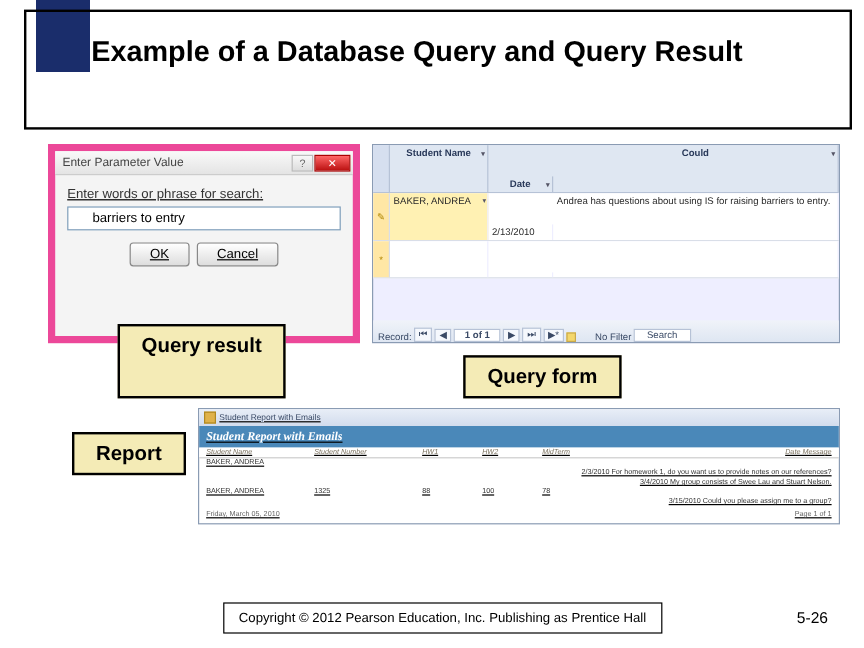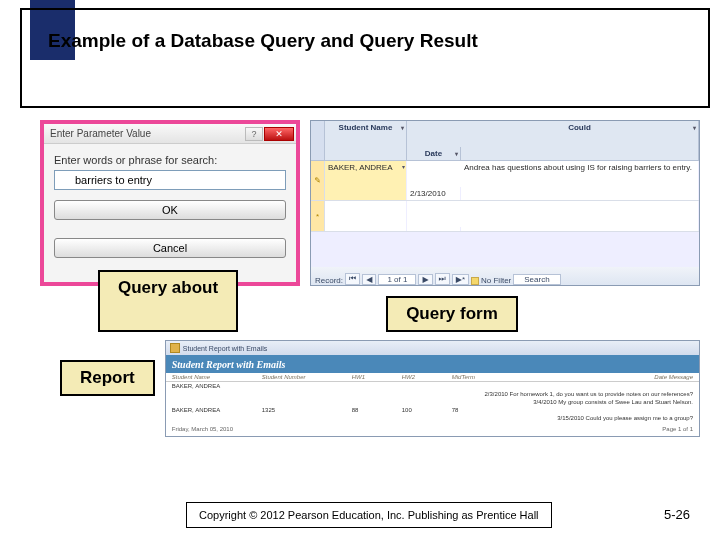--- a/index.html
+++ b/index.html
@@ -1,57 +1,57 @@
 <!DOCTYPE html>
 <html><head>
 <meta charset="utf-8">
 <style>
   * { box-sizing: border-box; margin: 0; padding: 0; }
   body { width: 720px; height: 540px; font-family: Arial, sans-serif; background: #fff; position: relative; overflow: hidden; }
   .slide-border { position: absolute; top: 8px; left: 20px; right: 10px; height: 100px; border: 2px solid #000; }
   .navy-block { position: absolute; top: 0; left: 30px; width: 45px; height: 60px; background: #1a2d6b; }
-  .title { position: absolute; top: 30px; left: 48px; font-size: 19px; font-weight: bold; font-family: Arial, sans-serif; line-height: 1.2; }
+  .title { position: absolute; top: 30px; left: 76px; font-size: 24px; font-weight: bold; font-family: Arial, sans-serif; line-height: 1.2; }
   .panel-row { position: absolute; top: 120px; left: 40px; right: 20px; display: flex; gap: 10px; }
-  .dialog { width: 260px; border: 4px solid #ec4899; background: #f4f4f4; font-size: 11px; }
+  .dialog { width: 260px; border: 6px solid #ec4899; background: #f4f4f4; font-size: 11px; }
   .dialog-titlebar { height: 20px; background: linear-gradient(#f9f9f9,#e4e4e4); display: flex; align-items: center; padding: 0 2px 0 6px; color: #444; border-bottom: 1px solid #ccc; }
   .dialog-titlebar .tt { flex: 1; font-size: 10px; }
   .tb-btn { width: 18px; height: 14px; margin-left: 1px; background: linear-gradient(#f8f8f8,#ddd); border: 1px solid #bbb; display: flex; align-items: center; justify-content: center; font-size: 9px; color: #666; }
   .tb-close { background: linear-gradient(#f66,#b11); color: #fff; width: 30px; border-color: #a00; }
-  .dialog-body { padding: 10px; }
+  .dialog-body { padding: 10px; text-decoration: underline; }
   .dialog-label { font-size: 11px; color: #333; margin-bottom: 4px; }
   .dialog-input { width: 100%; border: 1px solid #7e9db9; padding: 3px 20px; font-size: 11px; background: #fff; }
-  .dialog-btns { display: flex; justify-content: center; gap: 18px; margin-top: 10px; flex-direction: column; }
+  .dialog-btns { display: flex; justify-content: center; gap: 6px; margin-top: 10px; }
   .win-btn { background: linear-gradient(#fff,#ddd); border: 1px solid #888; border-radius: 3px; padding: 3px 16px; font-size: 11px; }
   .access-window { flex: 1; border: 1px solid #8a9bb3; background: #eef; font-size: 8px; }
   .aw-top { height: 20px; background: linear-gradient(#e8eef7,#d2dced); display: flex; align-items: center; padding: 0 4px; gap: 4px; }
   .aw-top .ico { width: 12px; height: 12px; background: #ffecc0; border: 1px solid #c9a94a; }
   .aw-top .tabtxt { font-size: 9px; color: #3a4a66; }
   .aw-top .winctrls { margin-left: auto; display: flex; gap: 2px; }
   .aw-top .winctrls span { width: 14px; height: 10px; border: 1px solid #9aa7bc; background: #e9eef7; font-size: 7px; display: flex; align-items: center; justify-content: center; color: #556; line-height: 1; }
   .aw-header { display: flex; background: #dfe7f2; border-bottom: 1px solid #b6c2d6; }
   .aw-corner { width: 14px; background: #d6dfef; border-right: 1px solid #b6c2d6; }
   .aw-col { border-right: 1px solid #b6c2d6; padding: 2px 4px; font-size: 8px; color: #2a3a5b; text-align: center; font-weight: bold; position: relative; }
   .aw-col .drop { position: absolute; right: 2px; top: 3px; font-size: 6px; color: #556; }
   .aw-row { display: flex; background: #fff; border-bottom: 1px solid #d9dee8; }
   .aw-rowhead { width: 14px; background: #ffe7a5; border-right: 1px solid #d9dee8; color: #b18600; font-size: 8px; display: flex; align-items: center; justify-content: center; }
   .aw-cell { border-right: 1px solid #eef; padding: 2px 3px; font-size: 8px; color: #2a2a2a; white-space: nowrap; position: relative; }
   .aw-cell.highlight { background: #fff1b3; }
   .aw-cell .drop { position: absolute; right: 1px; top: 2px; font-size: 6px; color: #556; }
   .aw-nav { height: 18px; background: linear-gradient(#f0f3f9,#dee6f2); display: flex; align-items: flex-end; padding: 0 4px; font-size: 8px; color: #3a4a66; gap: 2px; margin-top: 35px; }
   .aw-nav .navbtn { border: 1px solid #b6c2d6; background: #f5f8fd; padding: 0 3px; font-size: 8px; }
-  .aw-nav .navbox { border: 1px solid #b6c2d6; background: #fff; padding: 0 8px; }
-  .aw-nav .filter { display: flex; align-items: center; gap: 2px; }
+  .aw-nav .navbox { border: 1px solid #b6c2d6; background: #fff; padding: 0 8px; font-weight: bold; }
+  .aw-nav .filter { display: flex; align-items: center; gap: 16px; }
   .aw-nav .filter .fi { width: 8px; height: 8px; background: #f4d76b; border: 1px solid #c9a94a; }
   .aw-nav .search { border: 1px solid #b6c2d6; background: #fff; padding: 0 10px; }
   .call-label { border: 2px solid #000; background: #f4ebb6; padding: 6px 18px; font-size: 17px; font-weight: bold; display: inline-block; }
   .lab-row { position: absolute; top: 270px; left: 0; right: 0; display: flex; }
   .lab-row .l1 { margin-left: 98px; }
   .lab-row .l2 { margin-left: 148px; margin-top: 26px; }
   .report-row { position: absolute; top: 340px; left: 60px; right: 20px; display: flex; gap: 10px; align-items: flex-start; }
-  .report-window { flex: 1; border: 1px solid #8a9bb3; background: #fff; font-size: 7px; }
+  .report-window { flex: 1; border: 1px solid #8a9bb3; background: #fff; font-size: 7px; text-decoration: underline; }
   .rw-top { height: 14px; background: linear-gradient(#e8eef7,#d2dced); display: flex; align-items: center; padding: 0 4px; }
   .rw-top .ico { width: 10px; height: 10px; background: #e0b24a; border: 1px solid #b08820; margin-right: 3px; }
   .rw-title { height: 18px; background: #4a88b9; color: #fff; display: flex; align-items: center; padding: 0 6px; font-size: 10px; font-style: italic; font-family: "Times New Roman", serif; font-weight: bold; }
   .rw-head { display: flex; background: #fff; border-bottom: 1px solid #ccc; padding: 1px 6px; }
   .rw-head span { font-size: 6px; color: #7b7260; font-style: italic; }
   .rw-row { display: flex; padding: 1px 6px; }
   .rw-row span { font-size: 6px; color: #333; }
   .rw-note { text-align: right; font-size: 6px; color: #333; padding: 1px 6px; }
   .rw-foot { display: flex; justify-content: space-between; padding: 4px 6px; font-size: 6px; color: #666; }
   .footer-box { position: absolute; bottom: 12px; left: 186px; border: 1.5px solid #000; padding: 6px 12px; font-size: 11px; }
@@ -122,21 +122,21 @@
       <span class="filter">
           <span class="fi"></span>
           <span>No Filter</span>
         </span>
       <span class="search">Search</span>
     </div>
   </div>
 </div>
 
 <div class="lab-row">
-  <div class="call-label l1">Query about</div>
+  <div class="call-label l1">Query result</div>
   <div class="call-label l2">Query form</div>
 </div>
 
 <div class="report-row">
   <div class="call-label" style="margin-top:20px;">Report</div>
   <div class="report-window">
     <div class="rw-top">
       <span class="ico"></span>
       <span style="font-size:7px;color:#3a4a66;">Student Report with Emails</span>
     </div>

